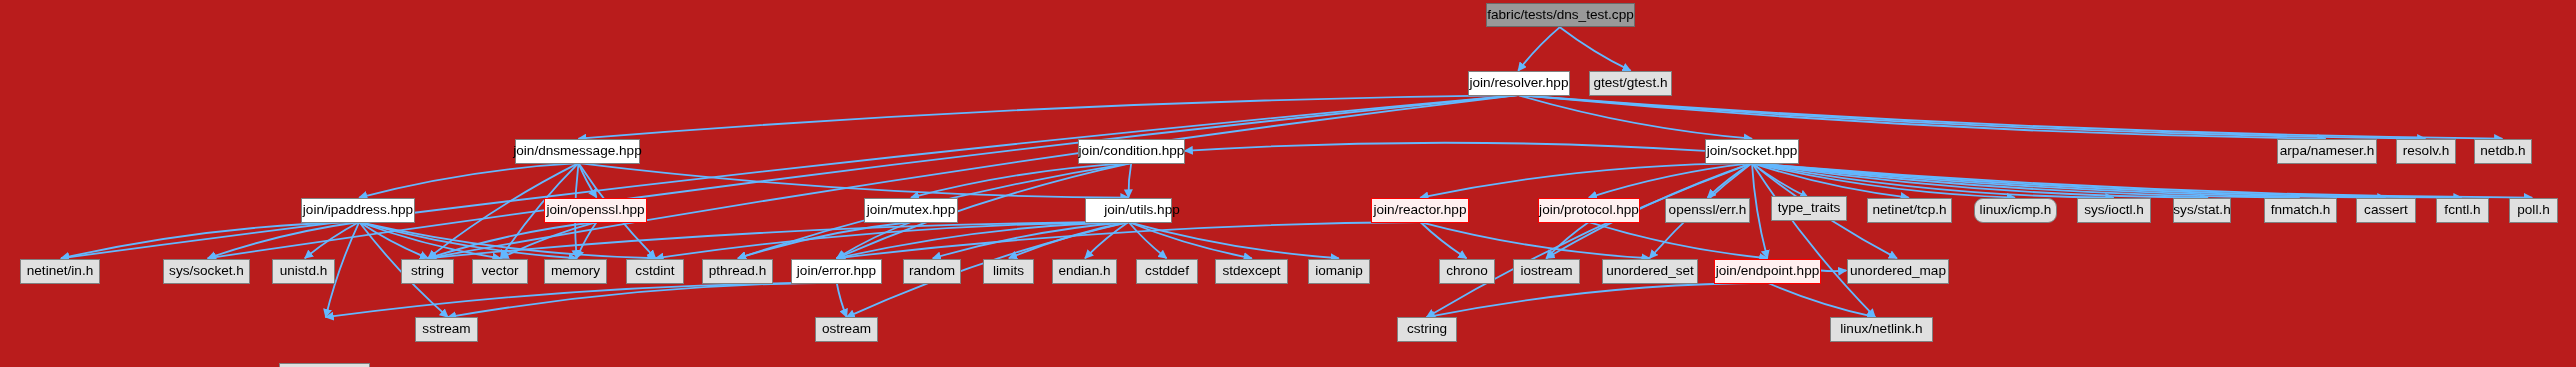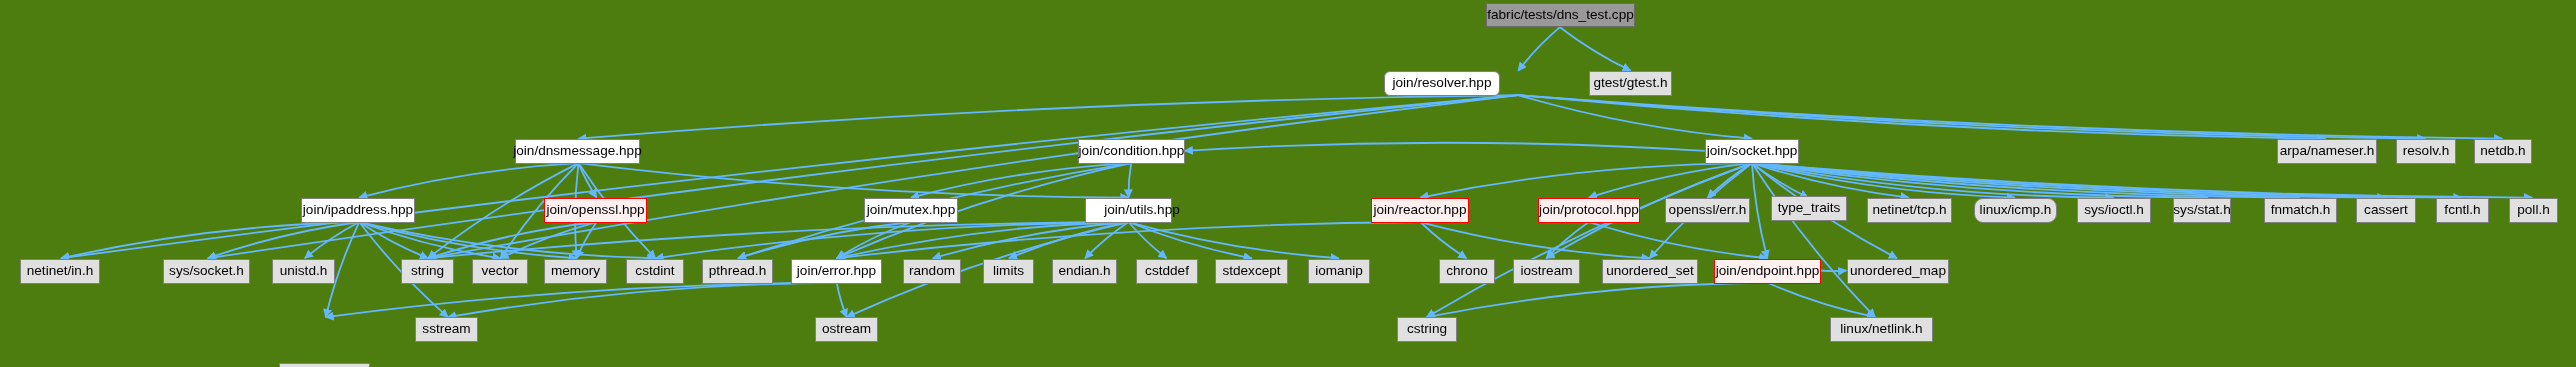--- a/index.html
+++ b/index.html
@@ -4,21 +4,21 @@
 <style>
   html, body {
     margin: 0;
     padding: 0;
     background: #000000;
   }
   #graph-root {
     position: relative;
     width: 2576px;
     height: 367px;
-    background: #4d7c0f;
+    background: #b91c1c;
     overflow: hidden;
     font-family: "Liberation Sans", sans-serif;
   }
   #edge-layer {
     position: absolute;
     left: 0;
     top: 0;
     width: 2576px;
     height: 367px;
   }
@@ -133,21 +133,21 @@
         <path d="M 1949 312 Q 2006.6 336.95 2068 350" fill="none" stroke="#63b8ff" stroke-width="2" marker-end="url(#arrow)"></path>
         <path d="M 395 245 Q 371.25 295.65 358 350" fill="none" stroke="#63b8ff" stroke-width="2" marker-end="url(#arrow)"></path>
         <path d="M 395 245 Q 438.75 302.4 493 350" fill="none" stroke="#63b8ff" stroke-width="2" marker-end="url(#arrow)"></path>
         <path d="M 1244 245 Q 1083.25 281.95 933 350" fill="none" stroke="#63b8ff" stroke-width="2" marker-end="url(#arrow)"></path>
         <path d="M 1932 180 Q 1744.7963937940192 248.73179630619364 1573 350" fill="none" stroke="#63b8ff" stroke-width="2" marker-end="url(#arrow)"></path>
         <path d="M 1932 180 Q 1991.5 271.8 2068 350" fill="none" stroke="#63b8ff" stroke-width="2" marker-end="url(#arrow)"></path>
       </g>
   </svg>
   <div id="nodes">
       <div class="node root" style="left: 1486px; top: 2.7px; width: 149px;">fabric/tests/dns_test.cpp</div>
-      <div class="node hdr" style="left: 1384px; top: 71px; width: 116px; border-radius: 6px;">join/resolver.hpp</div>
+      <div class="node hdr" style="left: 1468px; top: 71px; width: 102px;">join/resolver.hpp</div>
       <div class="node sys" style="left: 1589px; top: 71px; width: 83px;">gtest/gtest.h</div>
       <div class="node hdr" style="left: 515px; top: 139px; width: 125px;">join/dnsmessage.hpp</div>
       <div class="node hdr" style="left: 1078px; top: 139px; width: 107px;">join/condition.hpp</div>
       <div class="node hdr" style="left: 1705px; top: 139px; width: 94px;">join/socket.hpp</div>
       <div class="node sys" style="left: 2277px; top: 139px; width: 100px;">arpa/nameser.h</div>
       <div class="node sys" style="left: 2396px; top: 139px; width: 60px;">resolv.h</div>
       <div class="node sys" style="left: 2474px; top: 139px; width: 58px;">netdb.h</div>
       <div class="node hdr" style="left: 301px; top: 198px; width: 114px;">join/ipaddress.hpp</div>
       <div class="node hl" style="left: 544px; top: 198px; width: 103px;">join/openssl.hpp</div>
       <div class="node hdr" style="left: 864px; top: 198px; width: 94px;">join/mutex.hpp</div>

